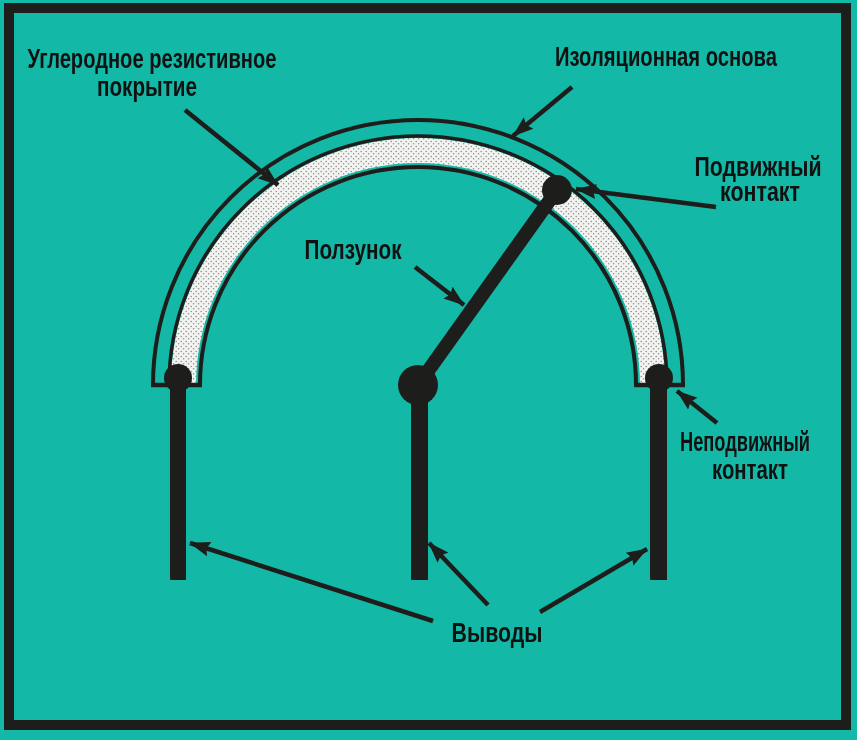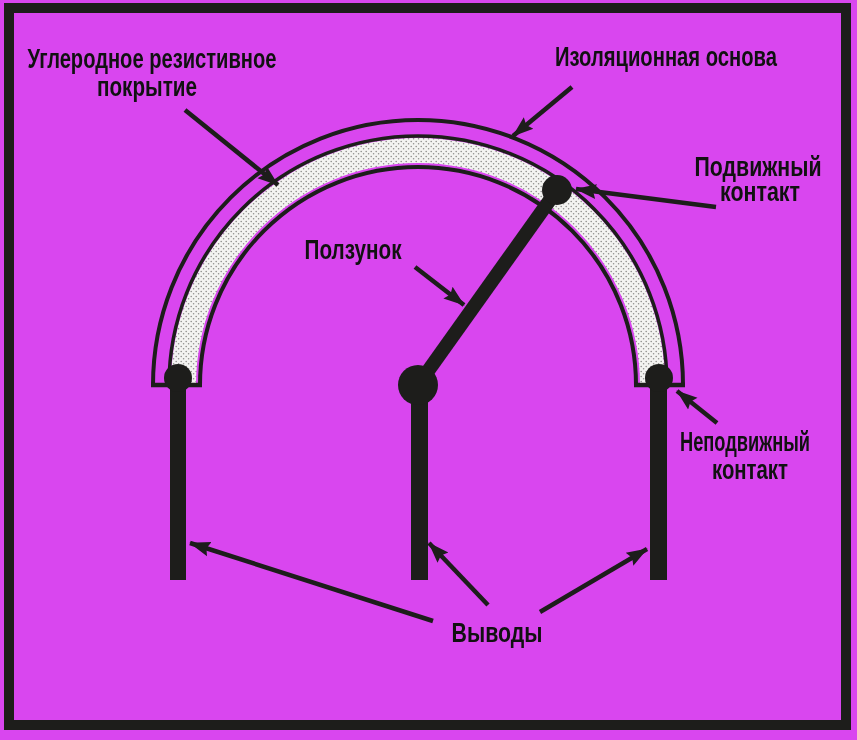--- a/index.html
+++ b/index.html
@@ -7,21 +7,21 @@
     padding: 0;
     background: #ffffff;
     width: 857px;
     height: 740px;
     overflow: hidden;
   }
   .canvas-wrap {
     position: relative;
     width: 857px;
     height: 740px;
-    background: #d946ef;
+    background: #14b8a6;
   }
   svg { display: block; }
   .ink-line {
     stroke: #1d1d1b;
     fill: none;
   }
   .ink-fill {
     fill: #1d1d1b;
     stroke: none;
   }

